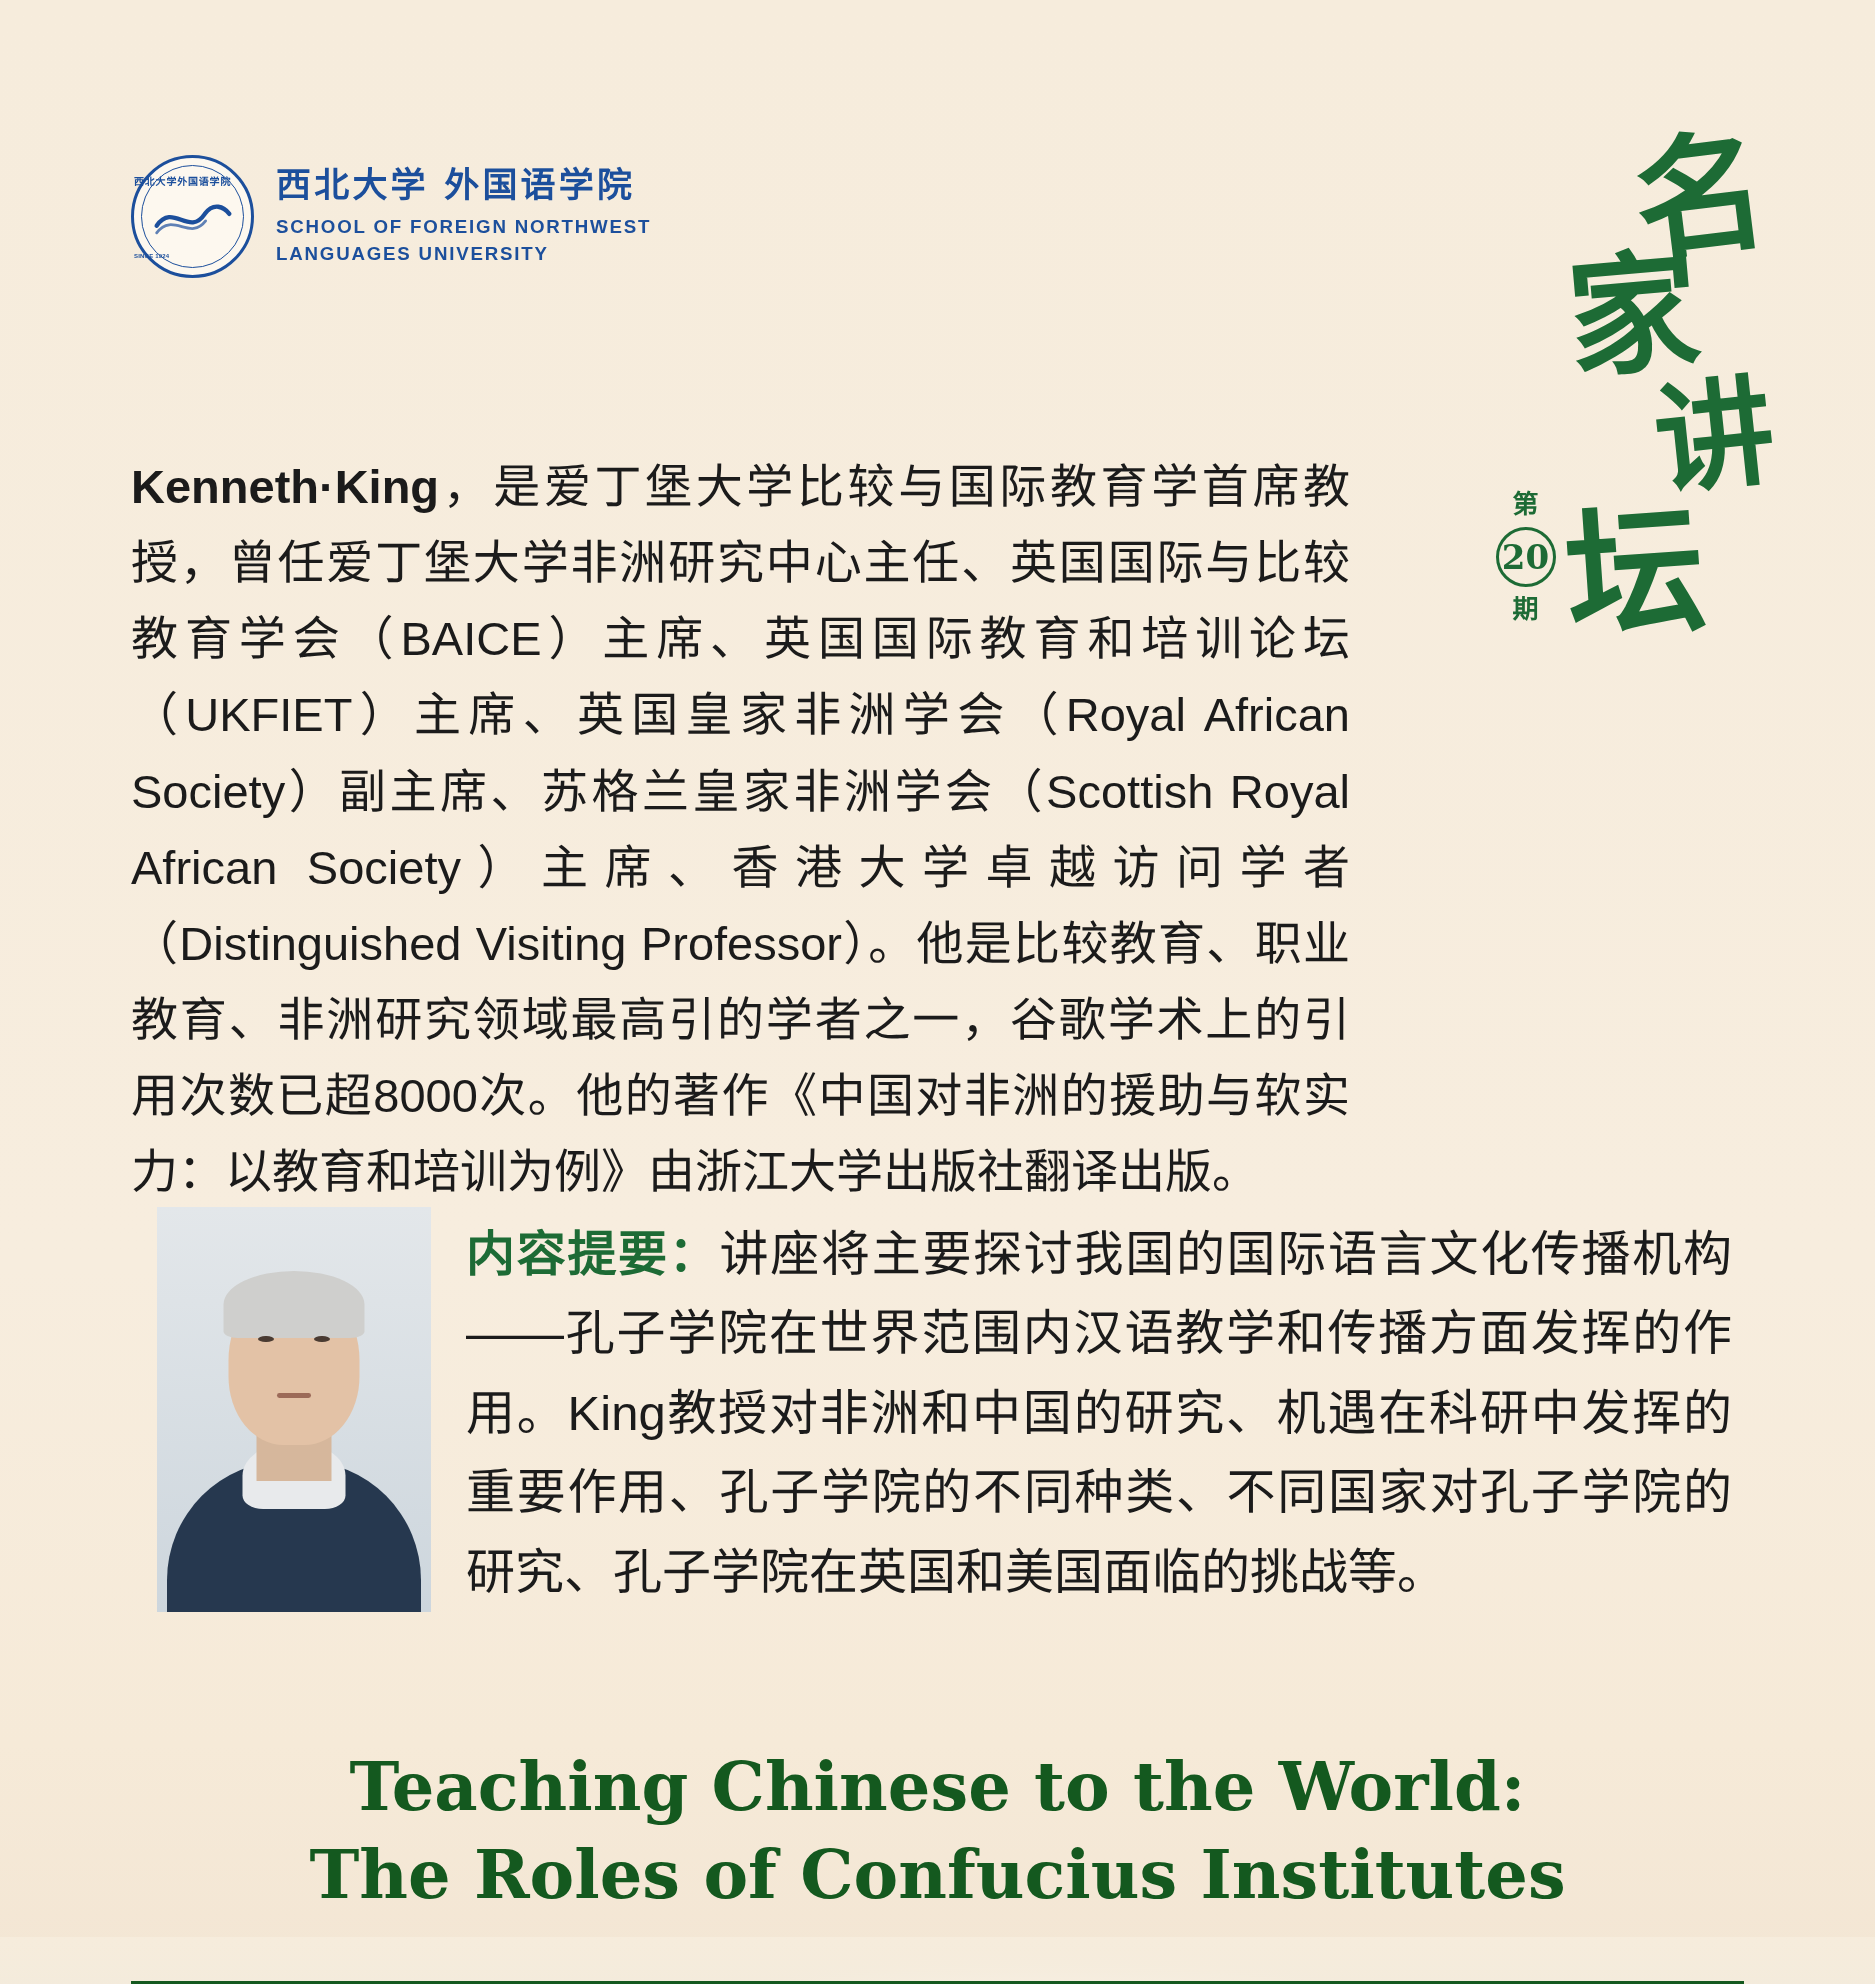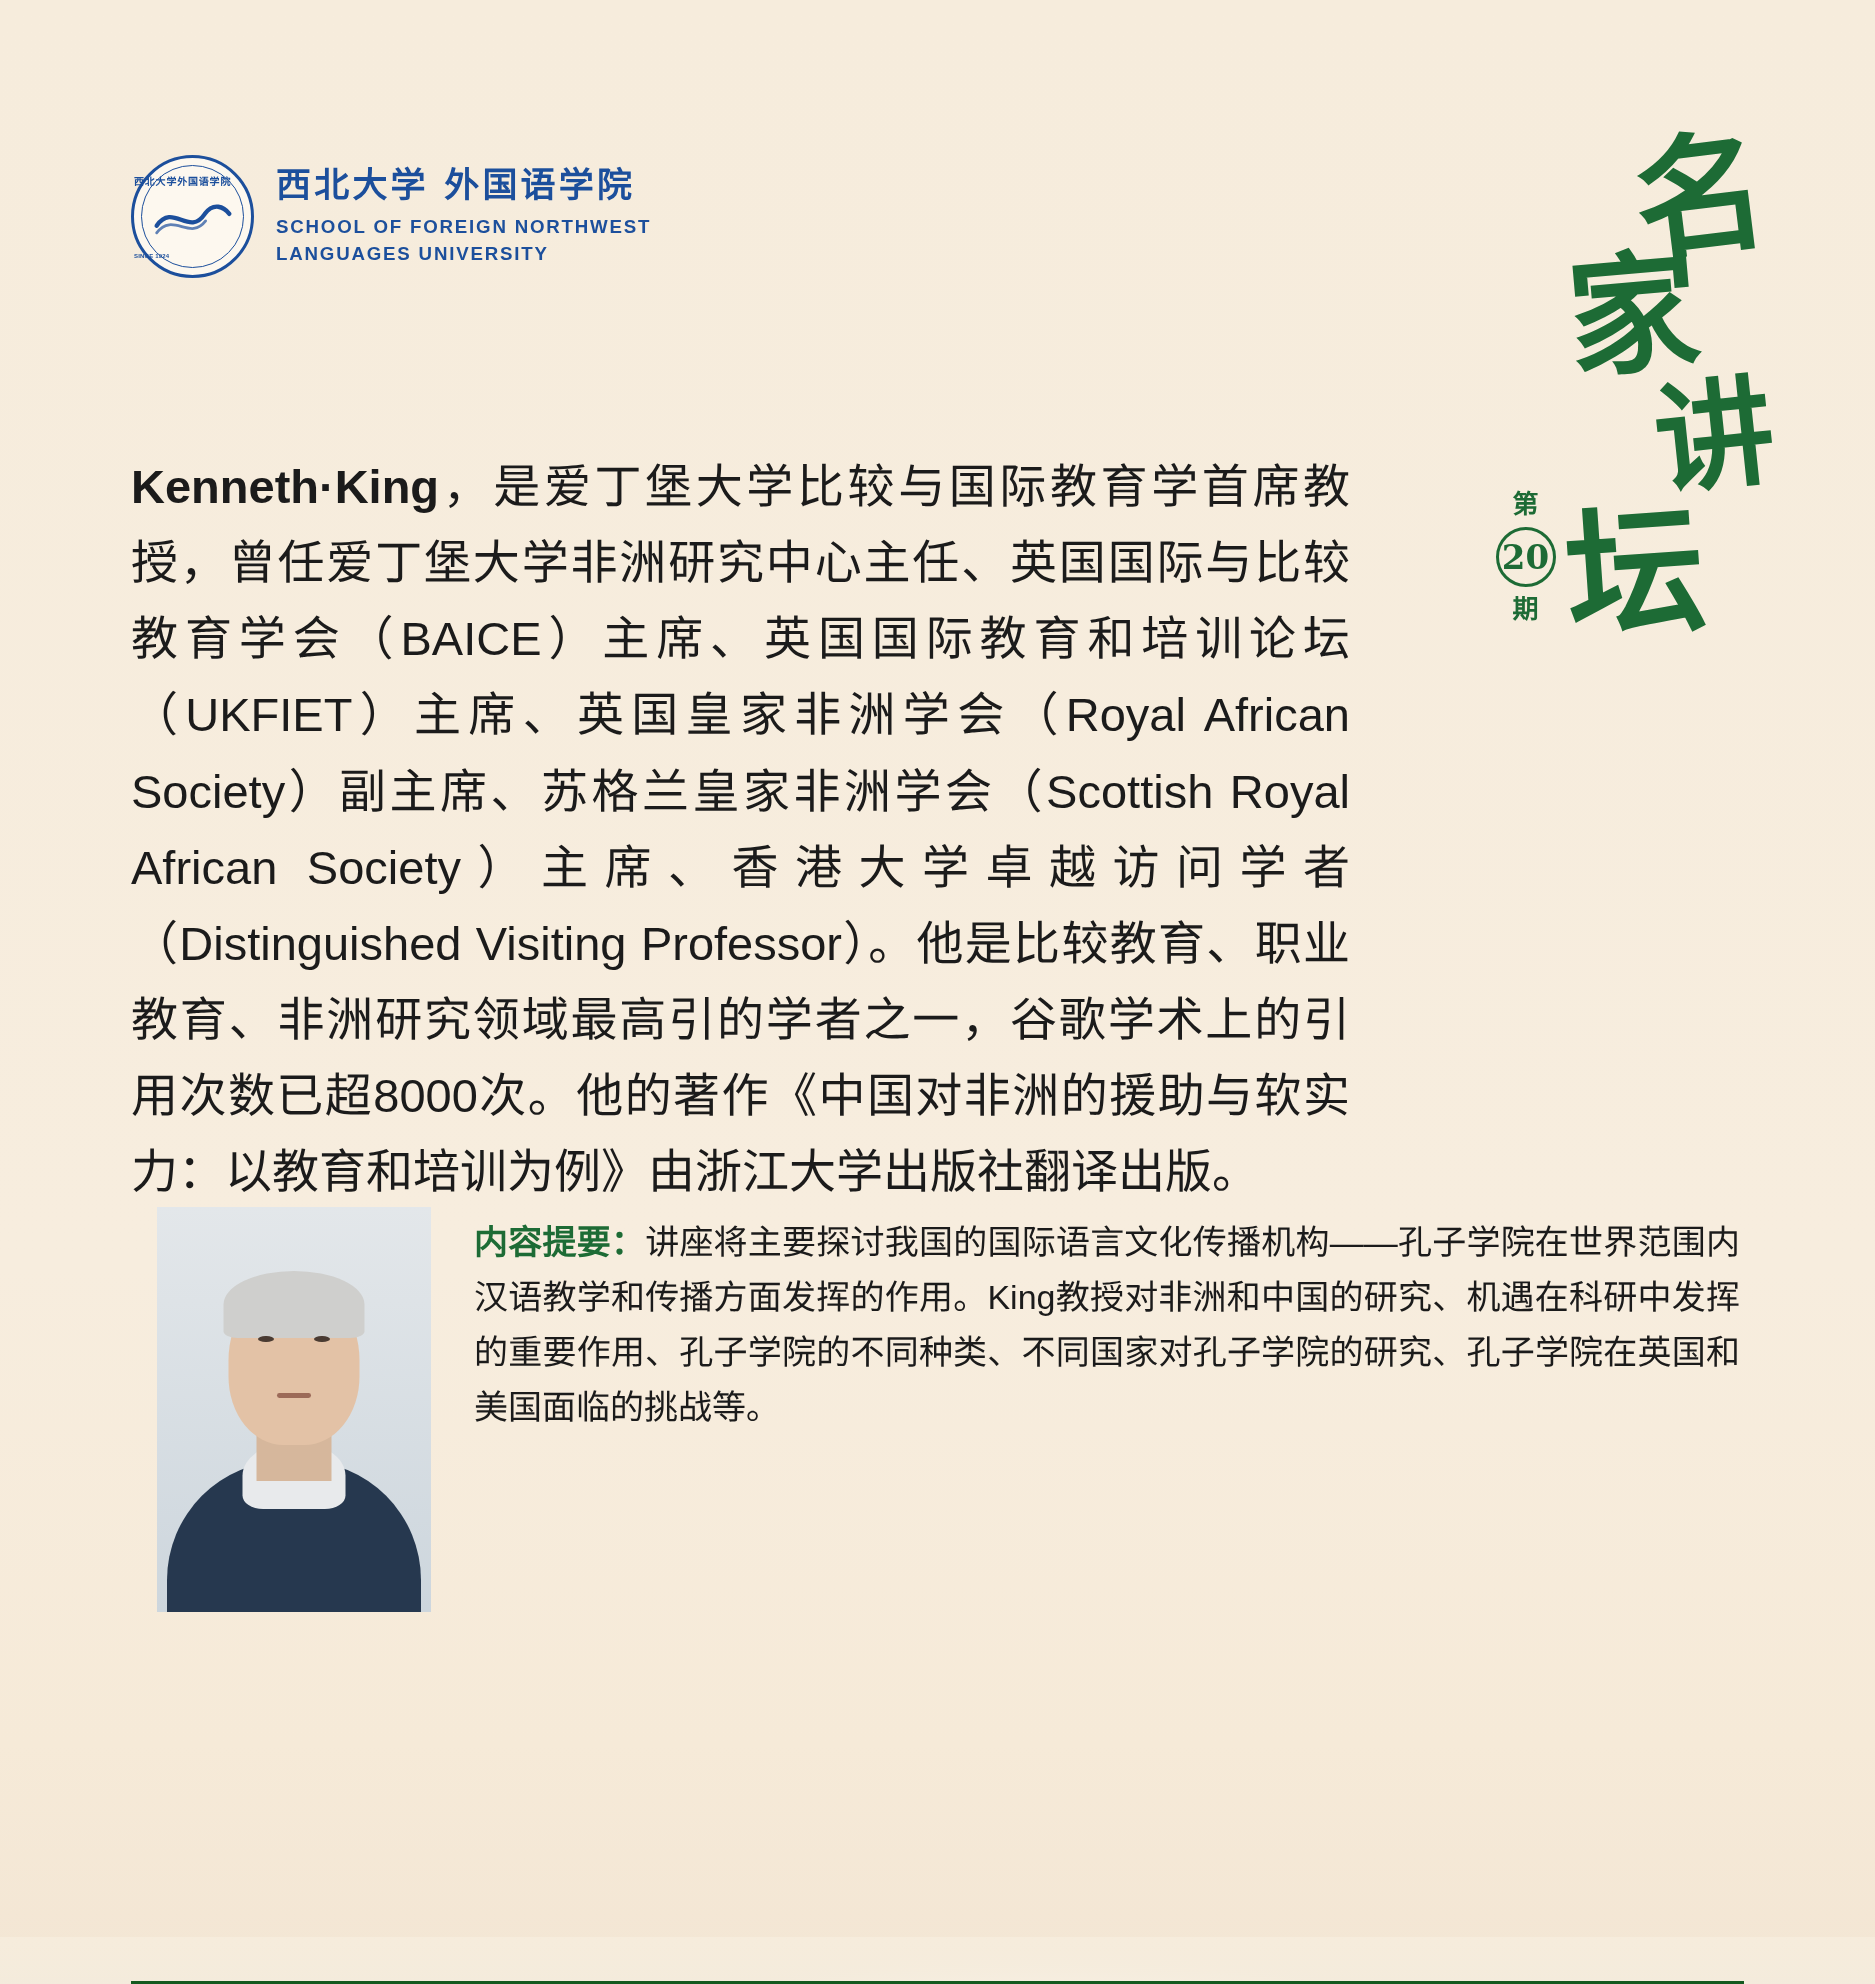--- a/index.html
+++ b/index.html
@@ -255,26 +255,25 @@
     height: 4.8px;
     background: #9c6a58;
     border-radius: 2.4px;
   }
 
   .summary {
     position: absolute;
     left: 466px;
     top: 1215px;
     width: 1266px;
-    font-size: 34px;
+    font-size: 49px;
     line-height: 1.62;
     color: #1b1b1b;
     text-align: justify;
     text-justify: inter-ideograph;
-    margin-left: 8px;
   }
   .summary .lead { color: #1d6b35; font-weight: bold; }
 
   
   .lecture-title {
     position: absolute;
     left: 0;
     top: 1743px;
     width: 100%;
     text-align: center;
@@ -349,16 +348,20 @@
     <div class="p-hair"></div>
     <div class="p-eye l"></div>
     <div class="p-eye r"></div>
     <div class="p-mouth"></div>
   </div>
 
   <div class="summary">
     <span class="lead">内容提要：</span><span>讲座将主要探讨我国的国际语言文化传播机构——孔子学院在世界范围内汉语教学和传播方面发挥的作用。King教授对非洲和中国的研究、机遇在科研中发挥的重要作用、孔子学院的不同种类、不同国家对孔子学院的研究、孔子学院在英国和美国面临的挑战等。</span>
   </div>
 
+  <div class="lecture-title">
+    <div>Teaching Chinese to the World:</div>
+    <div>The Roles of Confucius Institutes</div>
+  </div>
   <div class="rule"></div>
 
 </div>
 
 
 </body></html>

